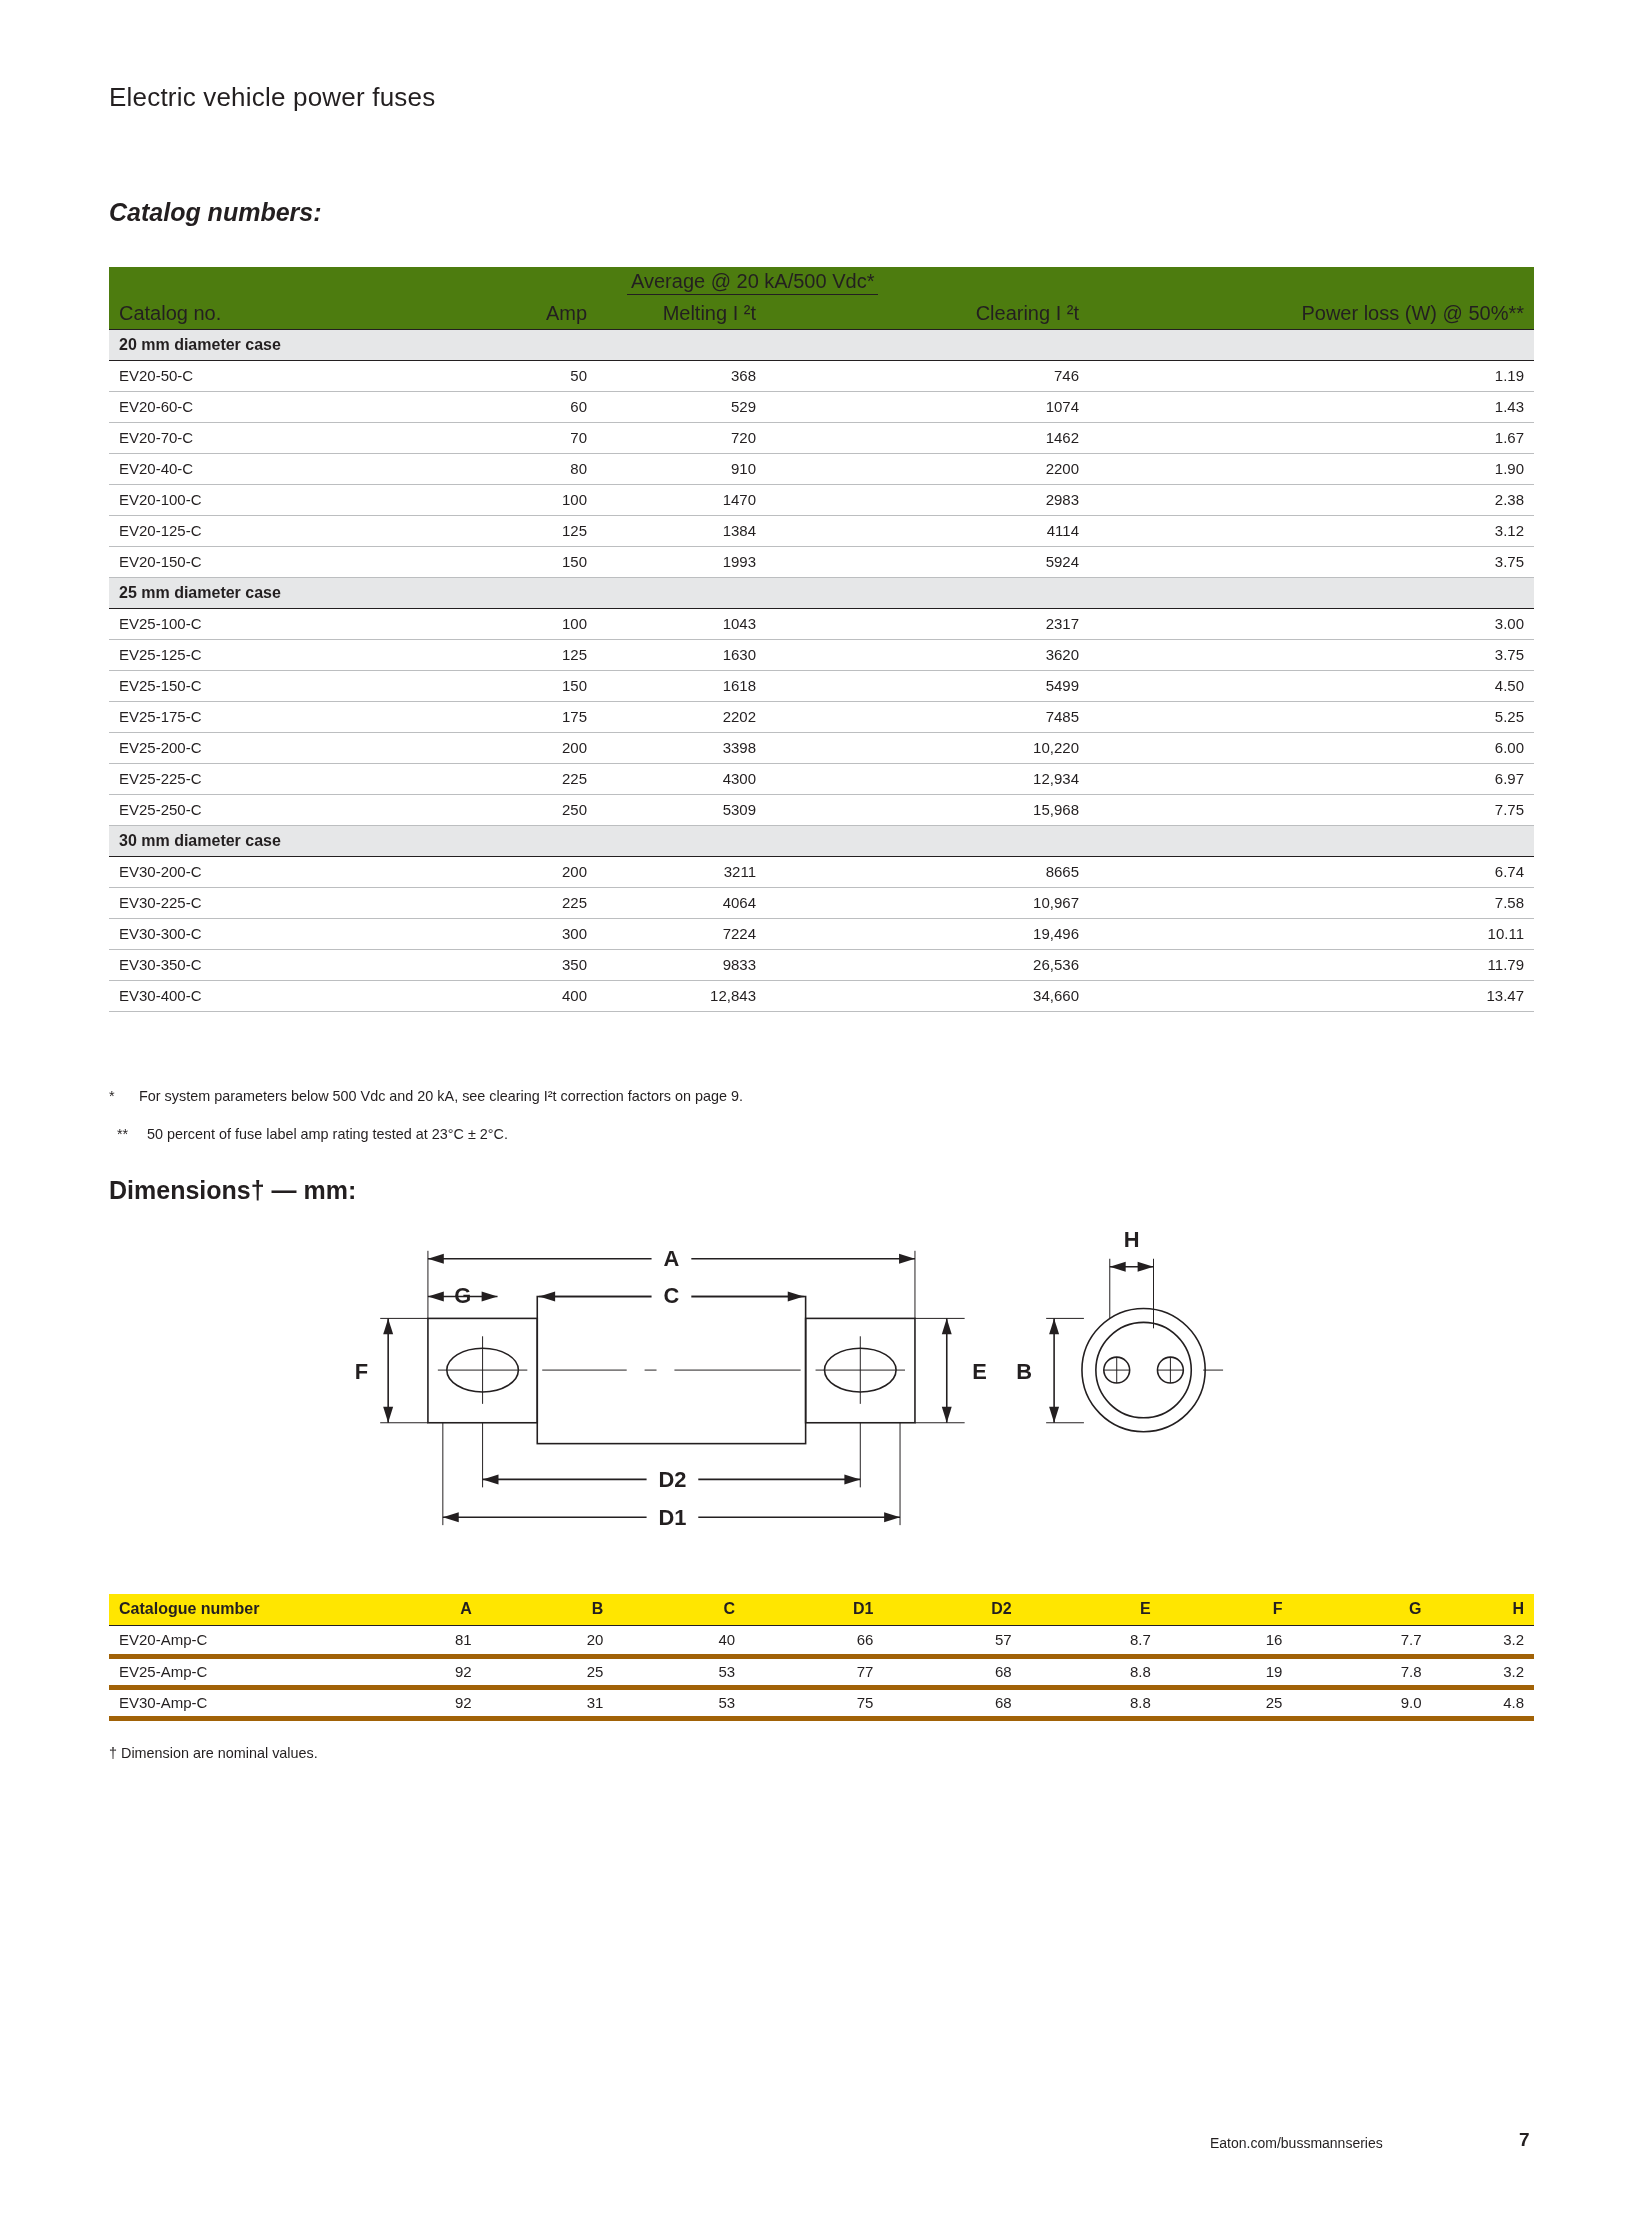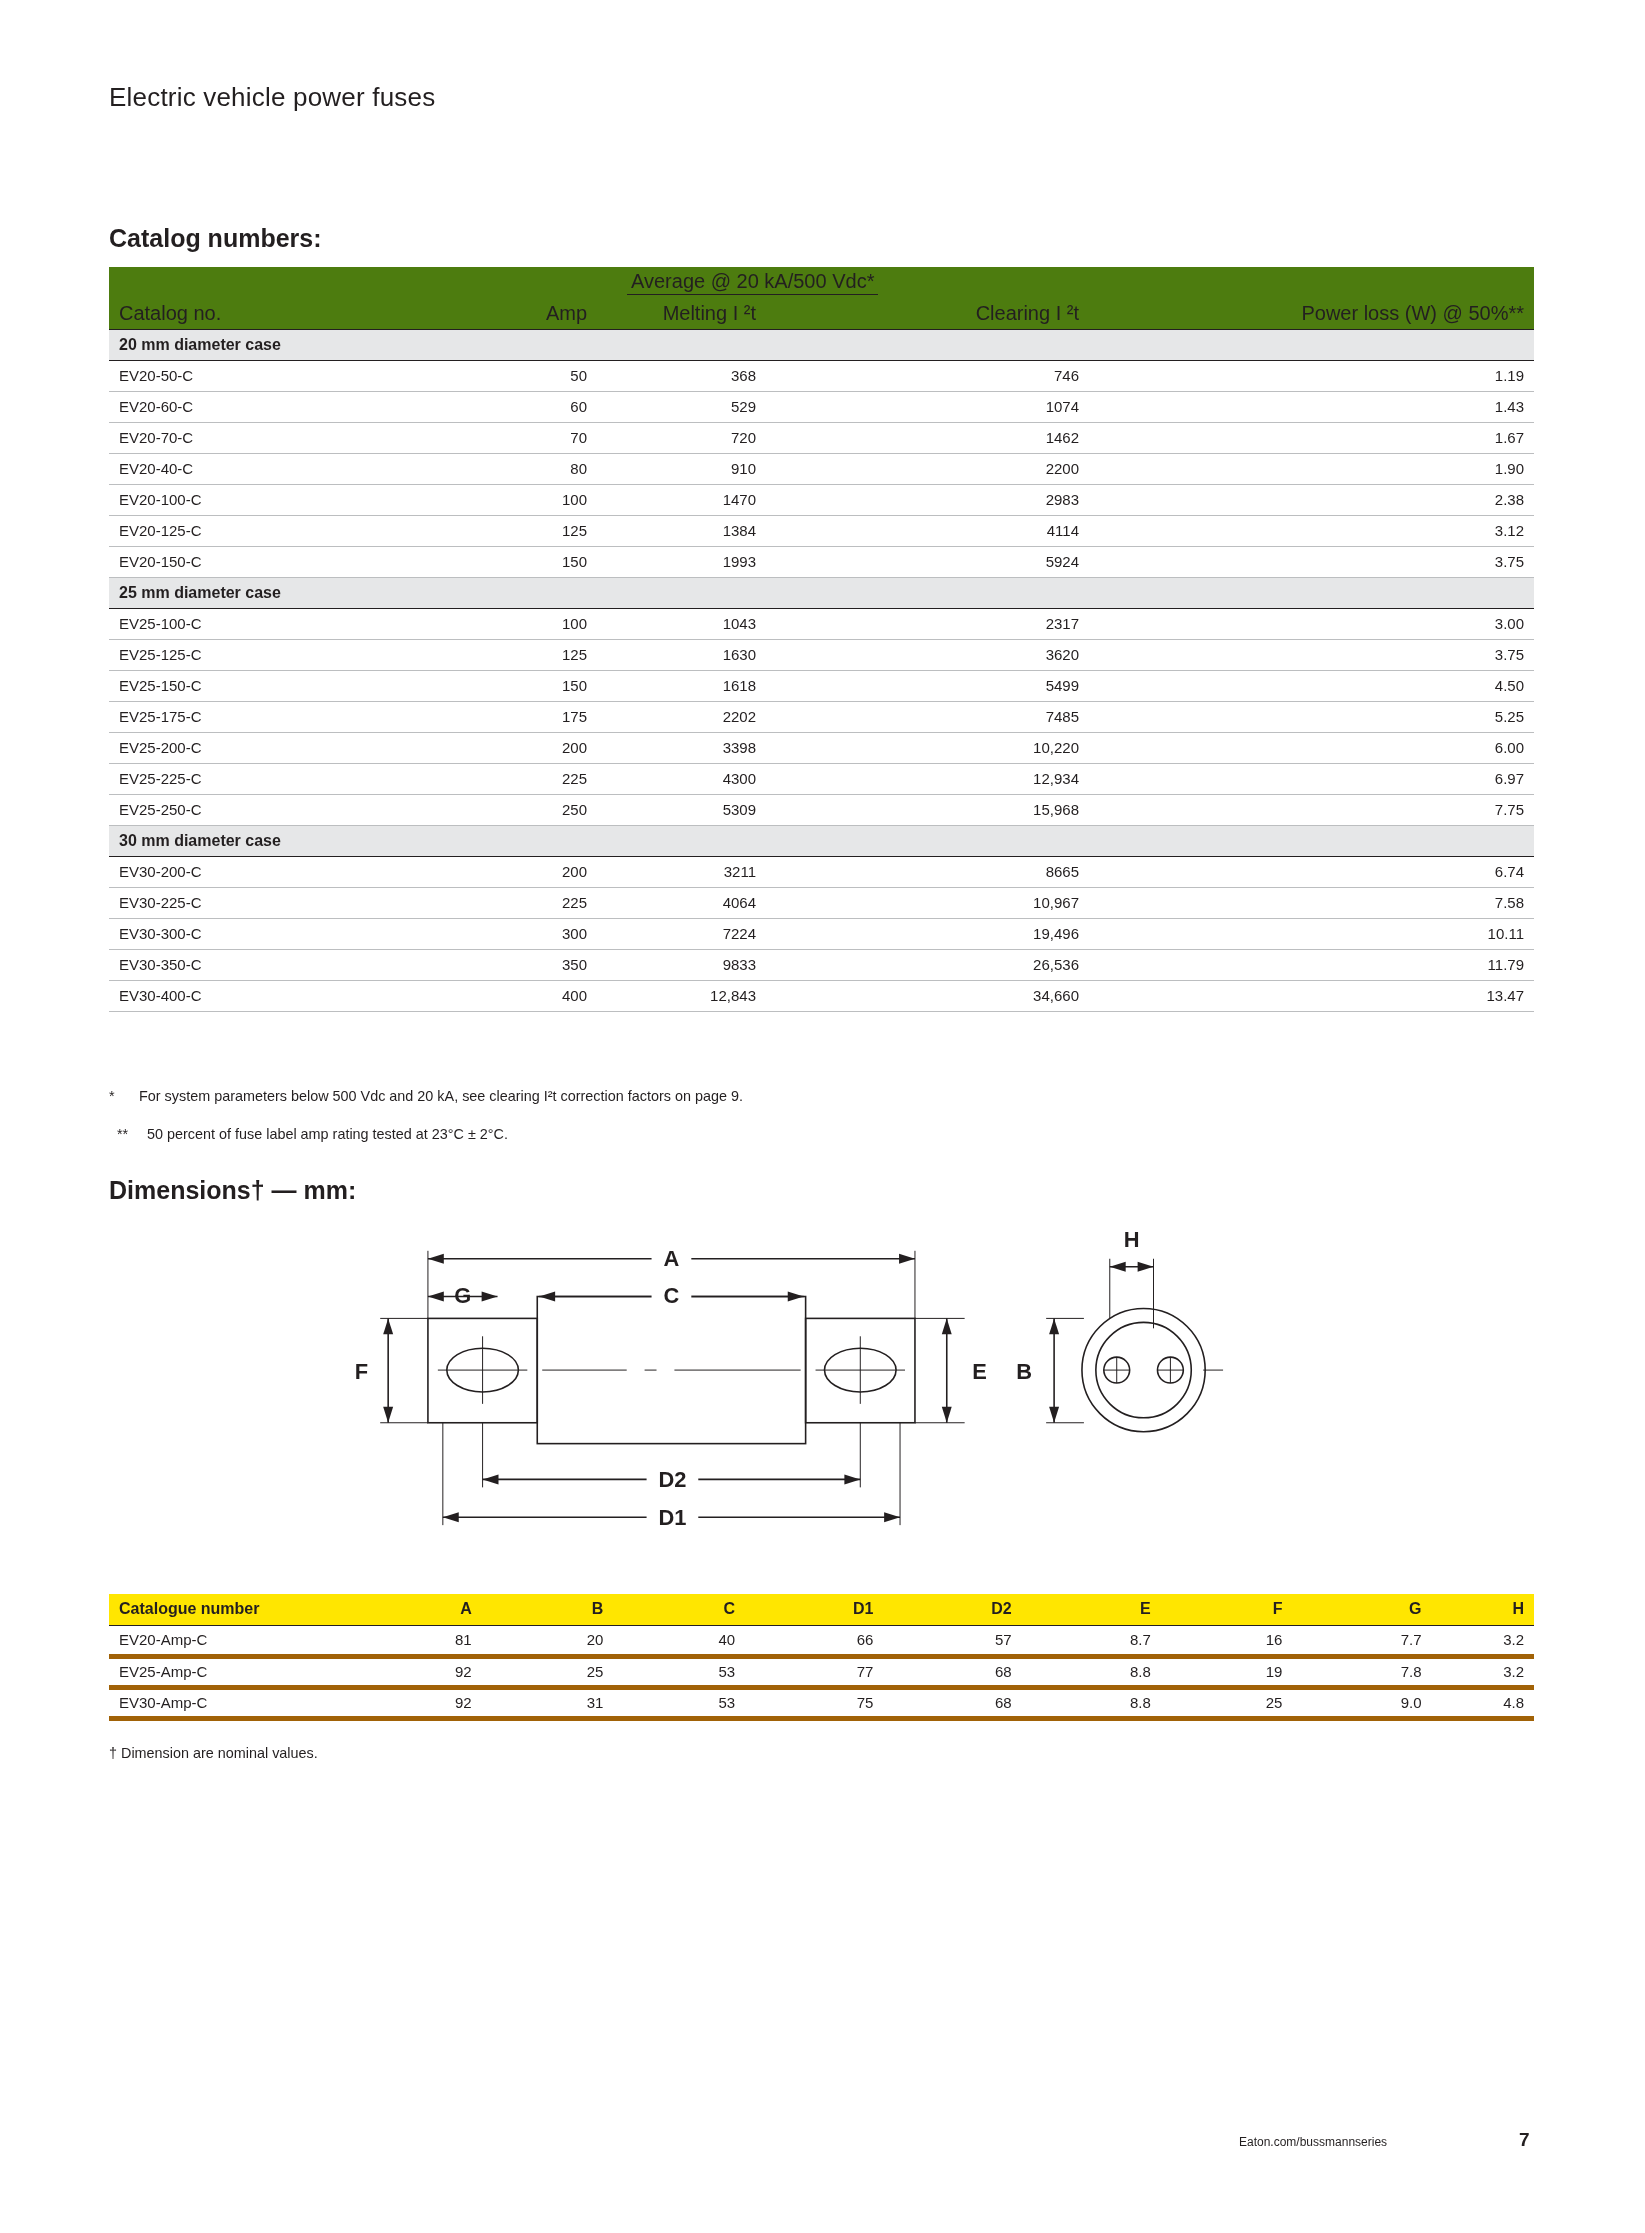--- a/index.html
+++ b/index.html
@@ -28,21 +28,21 @@
     font-size: 26px;
     letter-spacing: 0.2px;
     color: #231f20;
   }
   .section-title {
     position: absolute;
     font-size: 25px;
     font-weight: bold;
     color: #231f20;
   }
-  #catalog-heading { left: 109px; top: 224px; }
+  #catalog-heading { left: 109px; top: 198px; font-style: italic; }
   #dimensions-heading { left: 109px; top: 1176px; }
 
   
   .cat-table {
     position: absolute;
     left: 109px;
     top: 267px;
     width: 1425px;
     border-collapse: collapse;
     font-size: 15px;
@@ -139,22 +139,22 @@
   #dim-footnote {
     position: absolute;
     left: 109px;
     top: 1745px;
     font-size: 14.4px;
   }
 
   .footer-text {
     position: absolute;
     top: 2135px;
-    left: 1239px;
-    font-size: 12px;
+    left: 1210px;
+    font-size: 14px;
   }
   .footer-page {
     position: absolute;
     top: 2129px;
     left: 1519px;
     font-size: 19px;
     font-weight: bold;
   }
 </style>
 </head>

